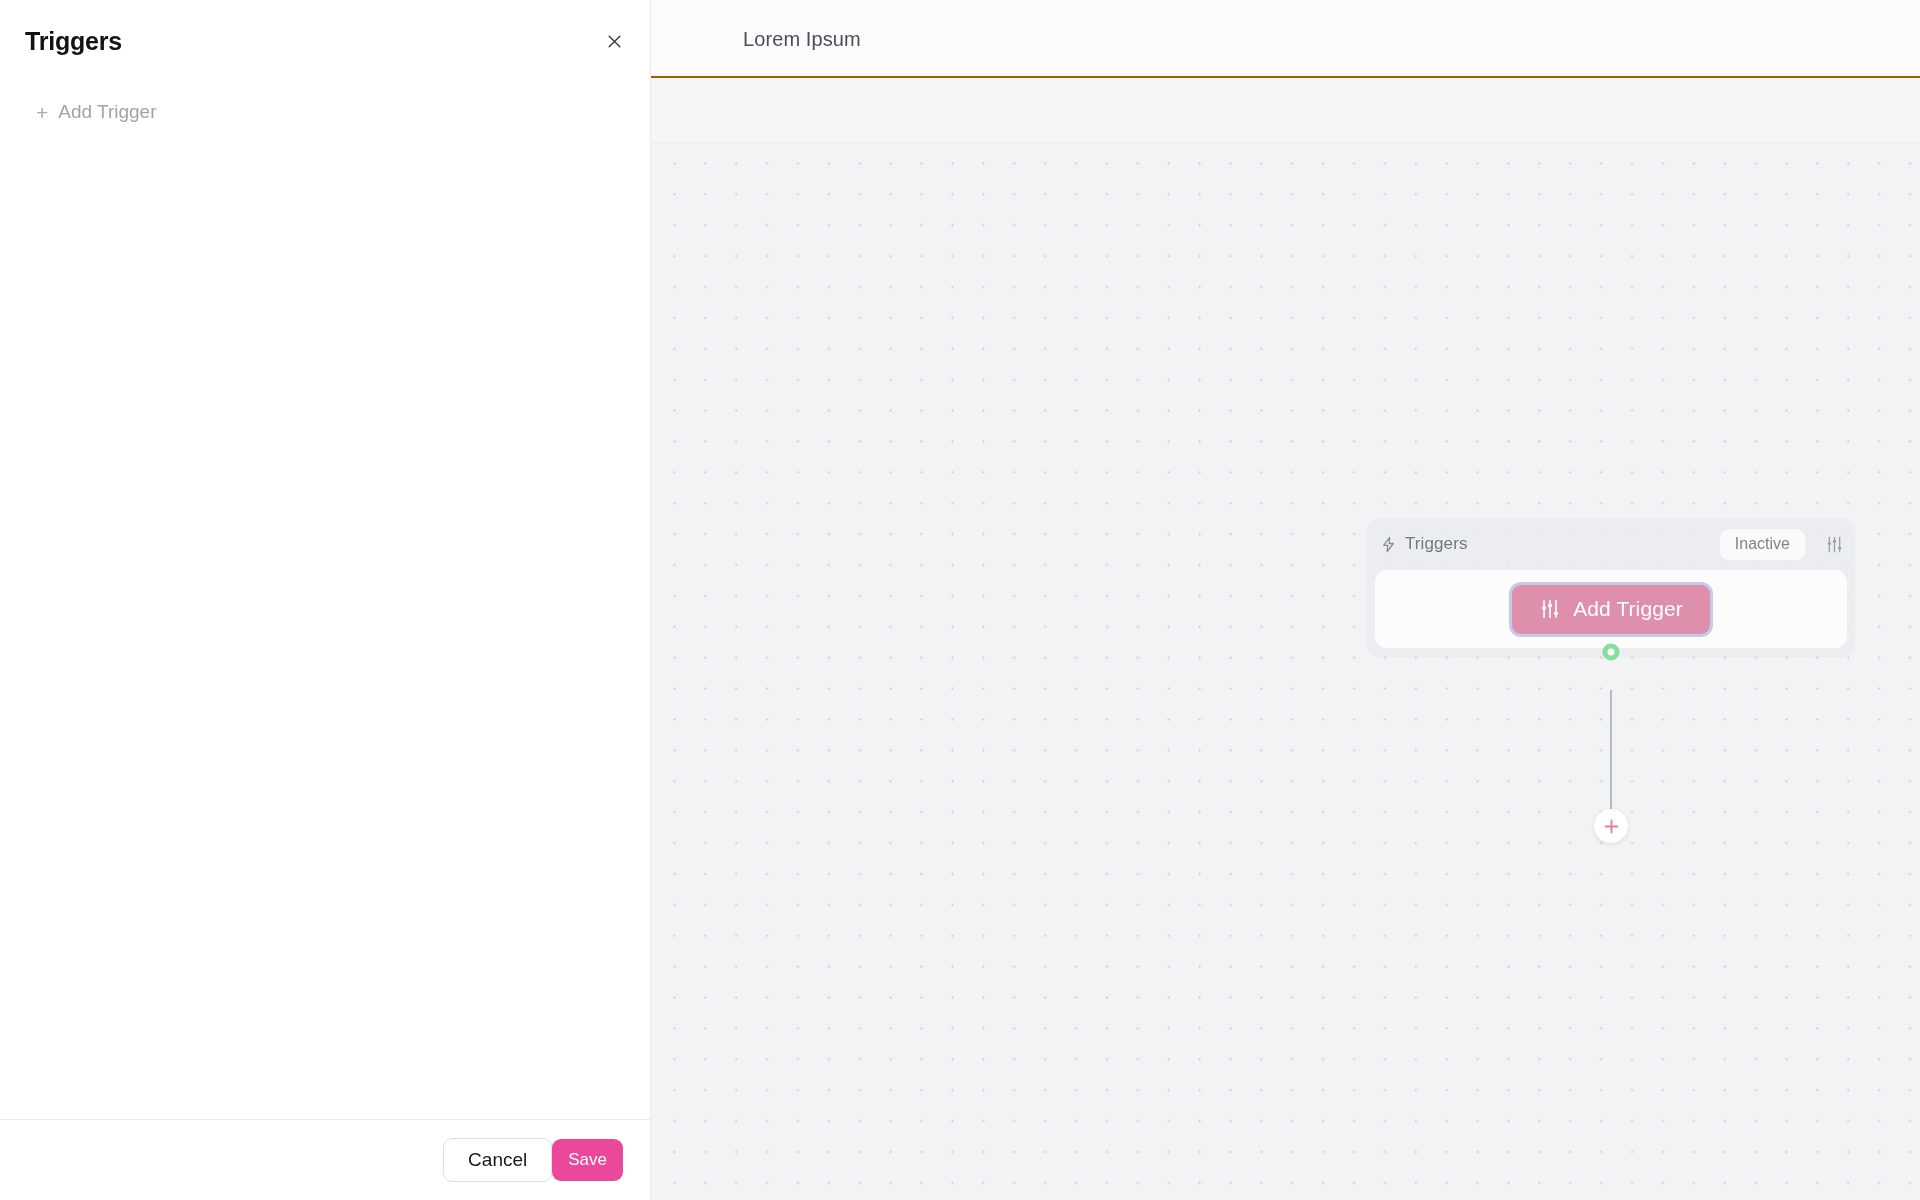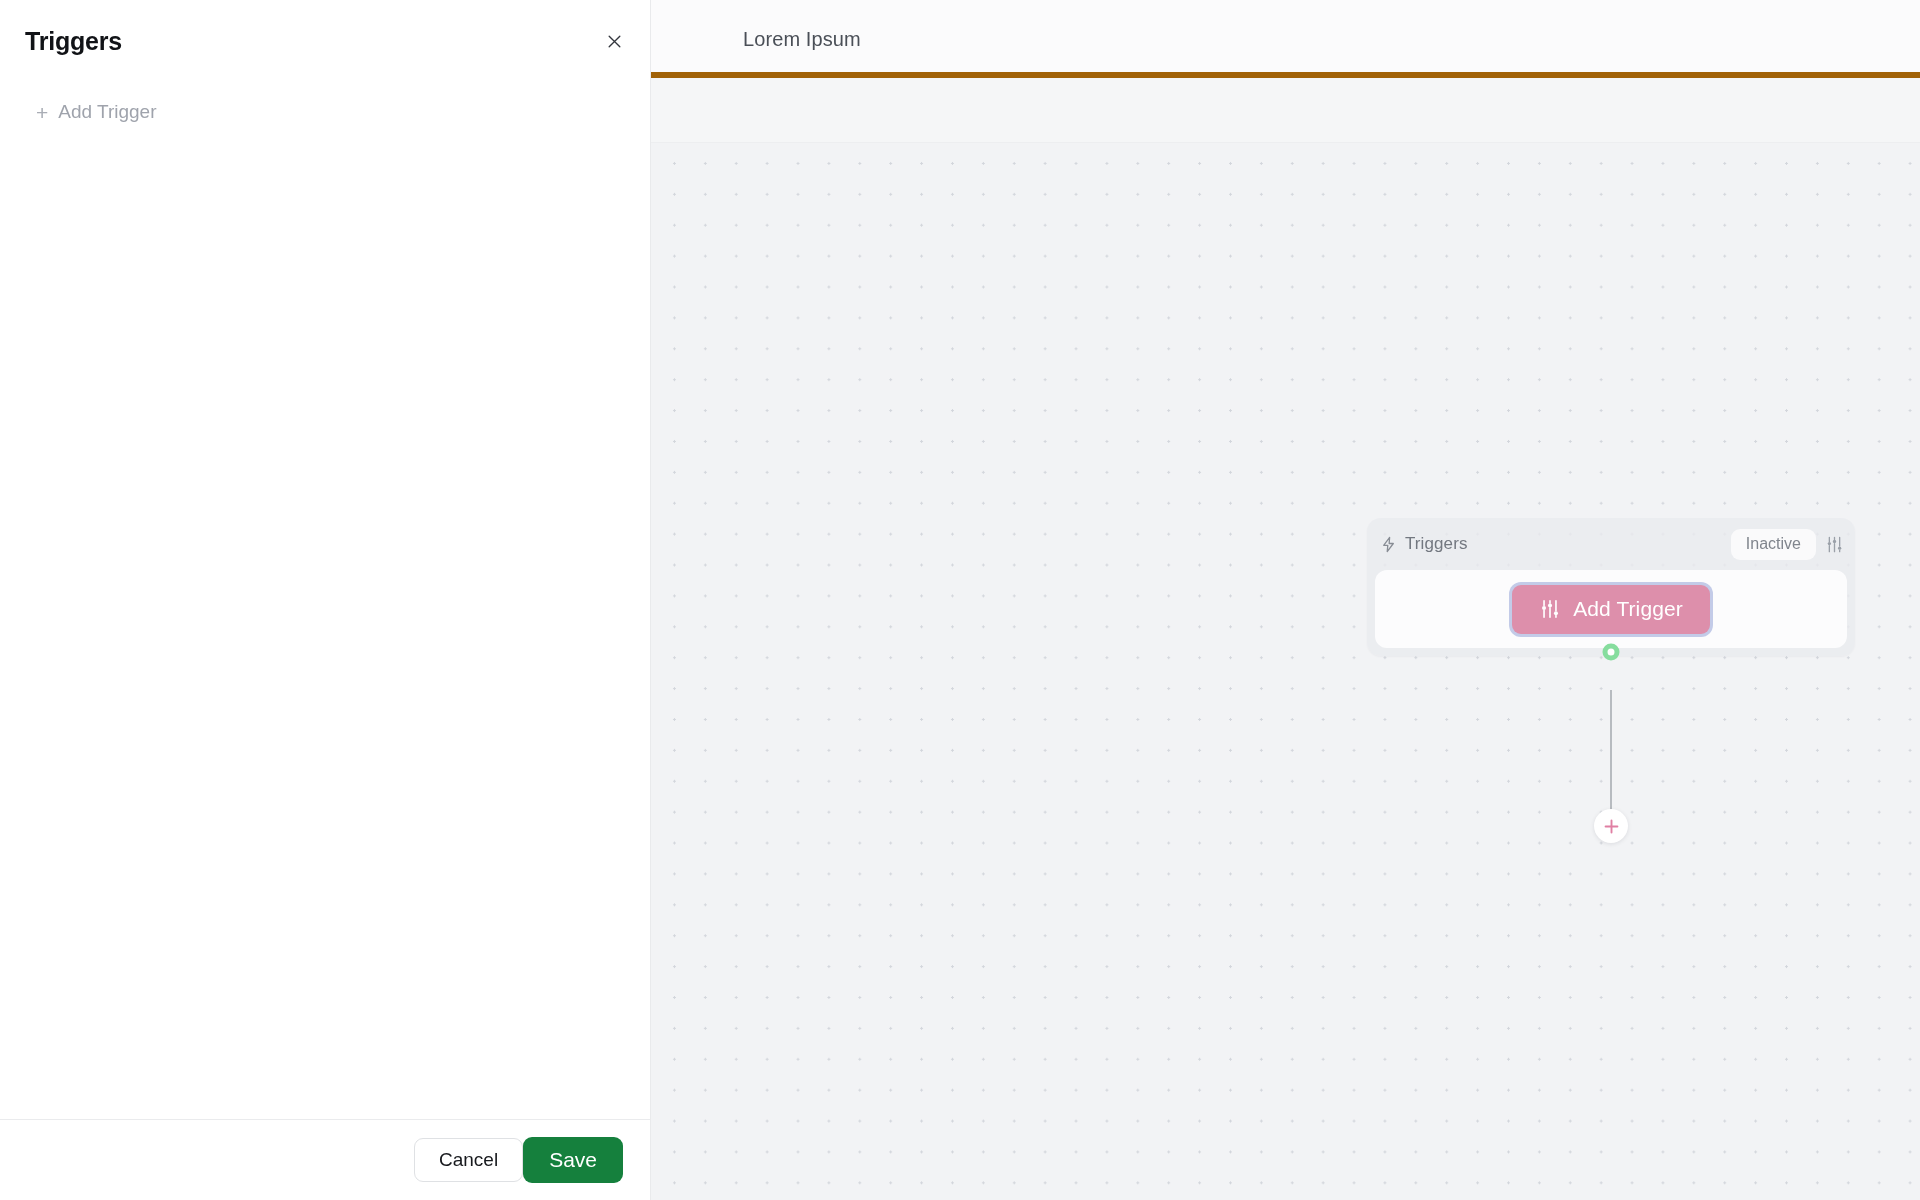--- a/index.html
+++ b/index.html
@@ -28,21 +28,21 @@
     background: #f3f4f6;
     overflow: hidden;
   }
 
   .canvas-header {
     position: absolute;
     left: 0; top: 0;
     width: 100%;
     height: 78px;
     background: #fbfbfc;
-    border-bottom: 6px solid #a16207;
+    border-bottom: 2px solid #a16207;
     box-sizing: border-box;
   }
   .canvas-header-title {
     position: absolute;
     left: 92px;
     top: 28px;
     font-size: 20px;
     color: #4a4f57;
     letter-spacing: 0.1px;
     white-space: nowrap;
@@ -101,21 +101,21 @@
   .bolt-icon { width: 17px; height: 17px; display:block; }
   .node-title {
     font-size: 17px;
     color: #737880;
     letter-spacing: 0.1px;
   }
   .node-header-right {
     margin-left: auto;
     display: flex;
     align-items: center;
-    gap: 9px;
+    gap: 20px;
   }
   .status-badge {
     background: #fafafb;
     border-radius: 9px;
     padding: 7px 15px 8px;
     font-size: 16px;
     color: #80858d;
     line-height: 1;
   }
   .sliders-icon { width: 19px; height: 19px; display:block; }
@@ -278,25 +278,25 @@
     border: 1px solid #dfe1e4;
     border-radius: 9px;
     padding: 11px 24px 12px;
     font-size: 19px;
     color: #17191d;
     font-family: "Liberation Sans", sans-serif;
     cursor: pointer;
     line-height: 1;
   }
   .btn-save {
-    background: #15803d;
+    background: #ec4899;
     border: none;
     border-radius: 9px;
-    padding: 12px 26px 13px;
-    font-size: 21px;
+    padding: 12px 16px 13px;
+    font-size: 17px;
     color: #ffffff;
     font-family: "Liberation Sans", sans-serif;
     cursor: pointer;
     line-height: 1;
   }
 </style>
 </head>
 <body>
 
 <div id="app">

